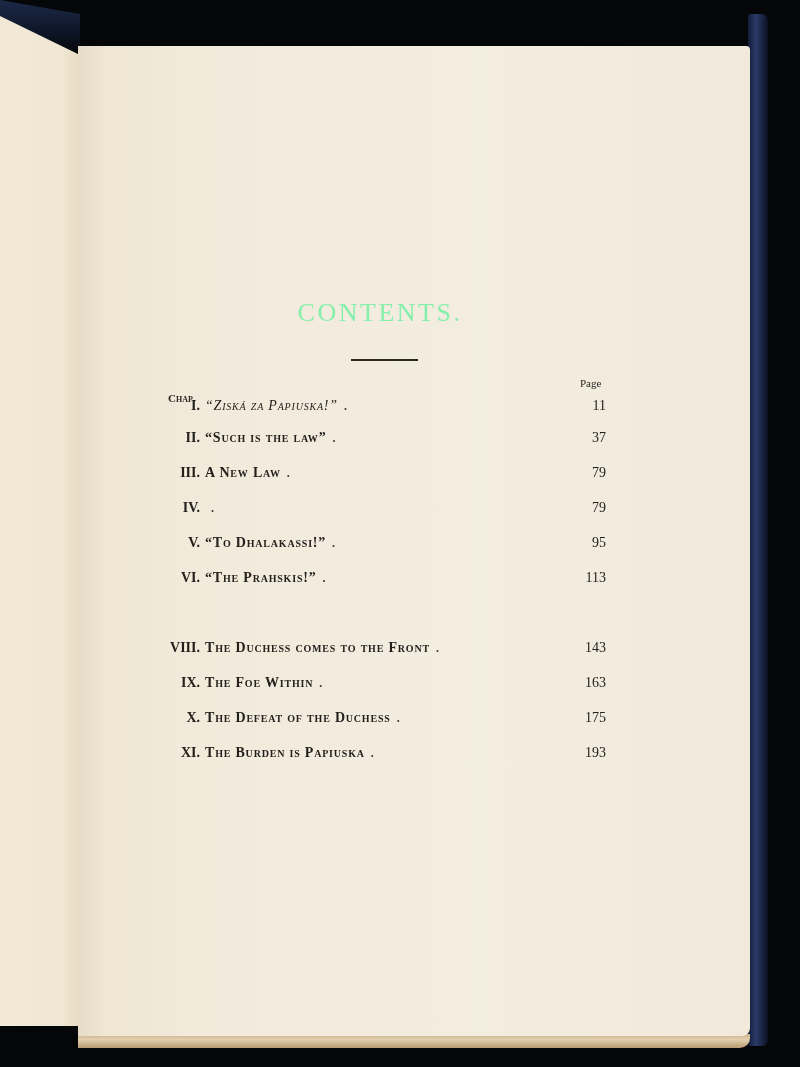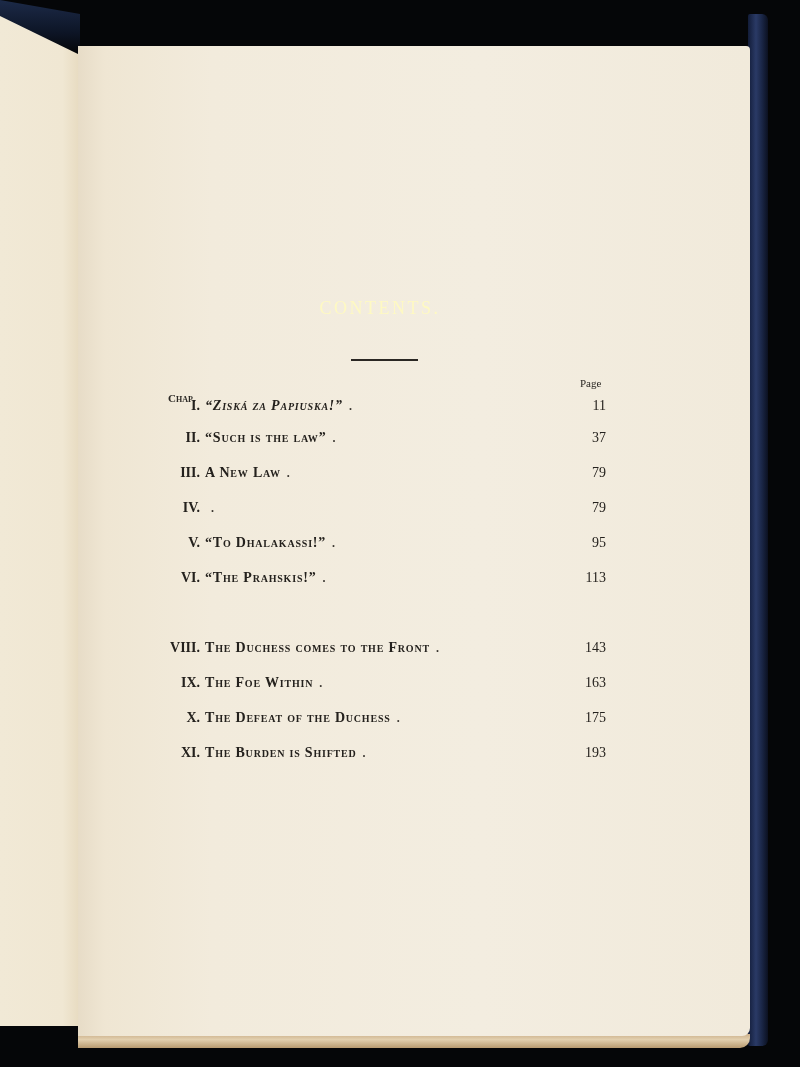--- a/index.html
+++ b/index.html
@@ -29,41 +29,41 @@
     border-radius: 0 0 0 0;
     clip-path: polygon(0 0, 100% 38px, 100% 100%, 0 1010px);
   }
   .main-page {
     position: absolute; left: 78px; top: 46px; width: 672px; height: 990px;
     background: linear-gradient(90deg, #e7dcc7 0%, #efe6d3 4%, #f2ebdc 20%, #f3ede0 60%, #f1eadb 100%);
     border-radius: 0 4px 8px 0;
   }
   .title {
     position: absolute; left: 0; top: 298px; width: 760px; text-align: center;
-    font-size: 18px; letter-spacing: 2.5px; color: #fef9c3;
+    font-size: 26px; letter-spacing: 2.5px; color: #86efac;
   }
   .rule {
     position: absolute; left: 351px; top: 359px; width: 67px; height: 2px; background: #2a2723;
   }
   .hdr-chap {
     position: absolute; left: 168px; top: 392px; font-size: 11px; font-variant: small-caps;
     font-weight: bold; color: #2a2723;
   }
   .hdr-page {
     position: absolute; left: 580px; top: 377px; font-size: 11px; color: #2a2723;
   }
   .toc { position: absolute; left: 0; top: 0; width: 800px; height: 1067px; }
   .row {
     position: absolute; left: 150px; width: 456px; height: 22px;
     display: flex; align-items: baseline; color: #24211d;
     font-size: 14px;
   }
   .num { width: 50px; text-align: right; font-weight: bold; padding-right: 5px; flex: none; }
   .ttl { font-variant: small-caps; font-weight: bold; letter-spacing: 0.8px; white-space: nowrap; flex: none; }
-  .ttl.ital { font-style: italic; font-weight: bold; }
+  .ttl.ital { font-style: italic; font-weight: normal; }
   .leader {
     flex: 1; overflow: hidden; white-space: nowrap; margin: 0 6px;
     letter-spacing: 0; font-weight: bold; color: #3a3630;
   }
   .leader::before {
     content: ".          .          .          .          .          .          .          .          .          .          .          .          .          .          .          .          .          .          .";
     white-space: pre; font-size: 12px; word-spacing: -4px;
   }
   .pg { width: 26px; text-align: right; flex: none; margin-left: 38px; }
 </style>
@@ -130,17 +130,17 @@
     <span class="pg">163</span>
   </div>
   <div class="row" style="top:710px">
     <span class="num">X.</span>
     <span class="ttl">The Defeat of the Duchess</span>
     <span class="leader"></span>
     <span class="pg">175</span>
   </div>
   <div class="row" style="top:745px">
     <span class="num">XI.</span>
-    <span class="ttl">The Burden is Shifted</span>
+    <span class="ttl">The Burden is Papiuska</span>
     <span class="leader"></span>
     <span class="pg">193</span>
   </div>
 </div>
 
 </body></html>

